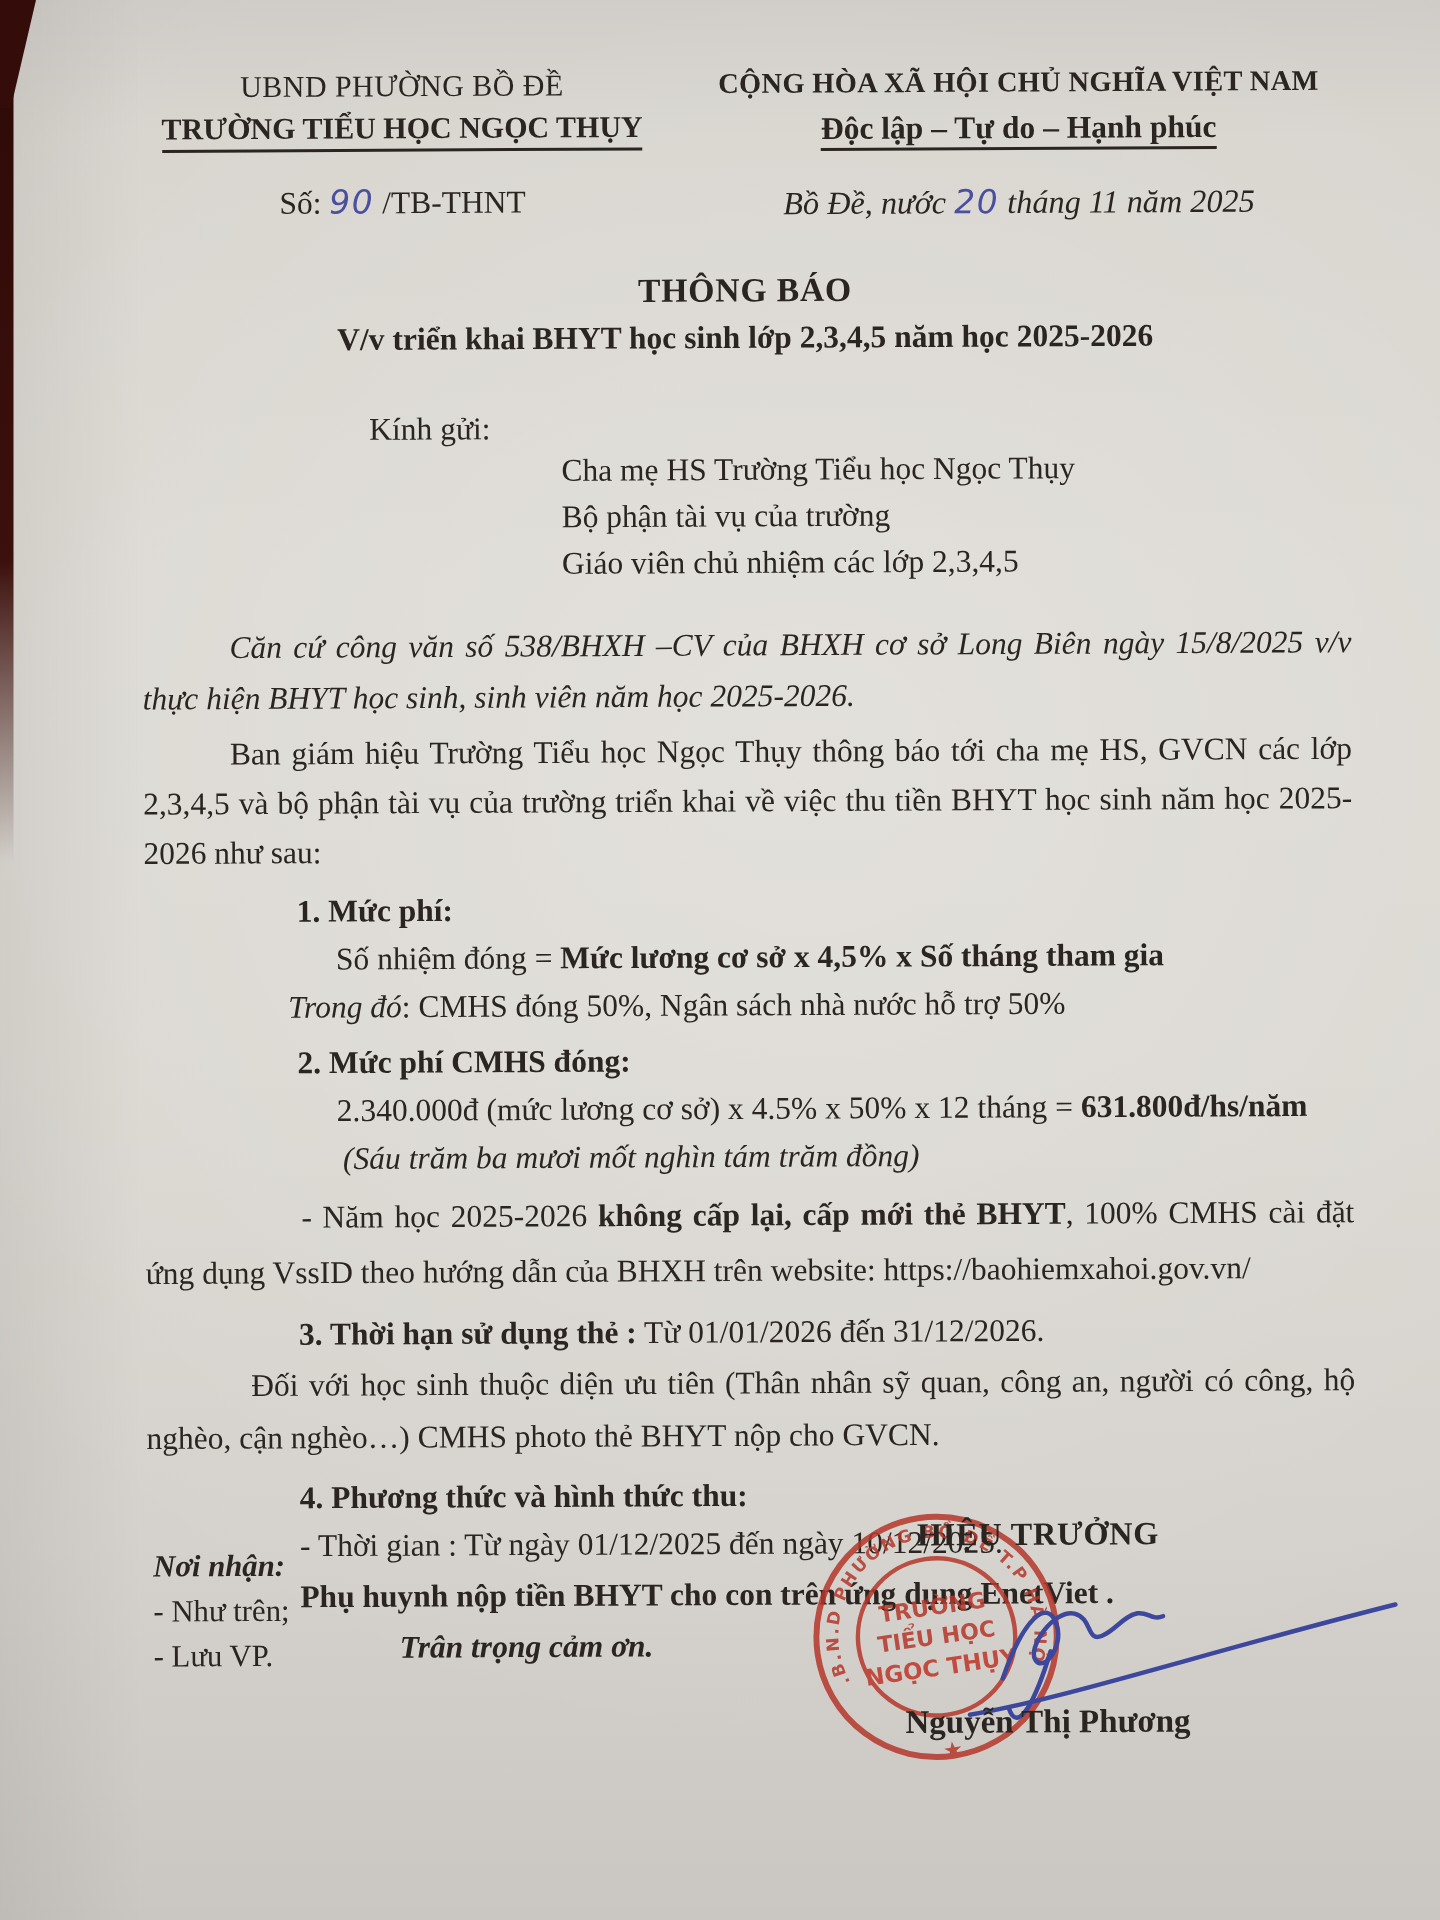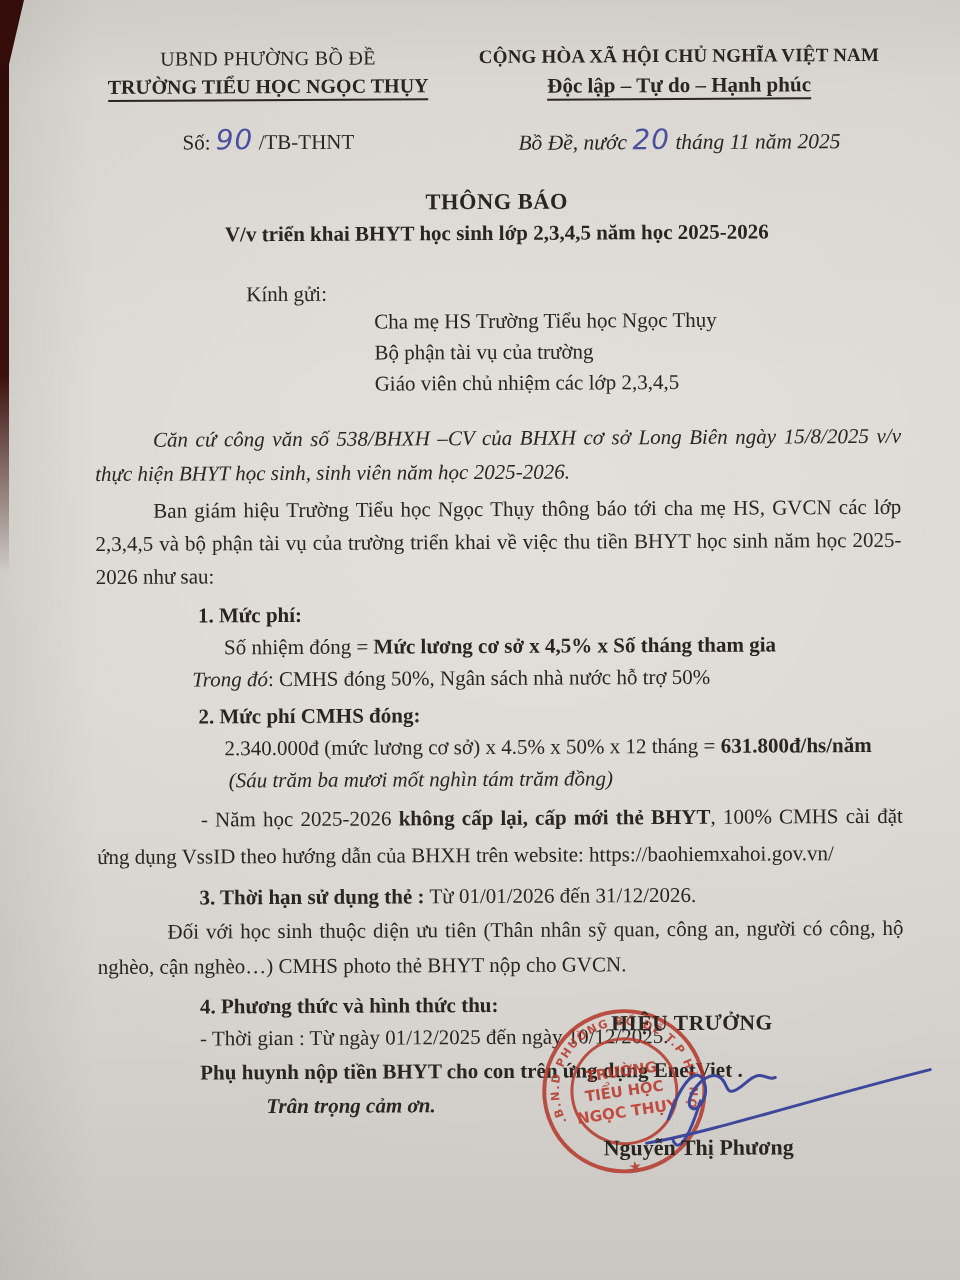--- a/index.html
+++ b/index.html
@@ -32,21 +32,21 @@
     transform:rotate(-0.3deg);
     font-size:21px;
   }
   .hdr{display:flex;justify-content:space-between;align-items:flex-start;}
   .hl{width:350px;text-align:center;}
   .hr{width:440px;text-align:center;}
   .org1{font-size:20px;line-height:26px;letter-spacing:0.3px;}
   .org2{font-size:20px;line-height:30px;font-weight:bold;}
   .org2 .ul{border-bottom:2px solid #2a2520;padding-bottom:2px;}
   .numline{margin-top:22px;font-size:21px;}
-  .hand{color:#4a4f9e;font-family:"DejaVu Sans",sans-serif;font-style:italic;font-size:28px;letter-spacing:1px;}
+  .hand{color:#4a4f9e;font-family:"DejaVu Sans",sans-serif;font-style:italic;font-size:22px;letter-spacing:1px;}
   .nation1{font-size:19px;line-height:26px;font-weight:bold;letter-spacing:0.2px;}
   .nation2{font-size:21px;line-height:32px;font-weight:bold;}
   .nation2 .ul{border-bottom:2px solid #2a2520;padding-bottom:1px;}
   .dateline{margin-top:22px;font-style:italic;font-size:21.5px;}
   .titleblock{text-align:center;margin-top:30px;}
   .t1{font-size:22.5px;font-weight:bold;letter-spacing:0.5px;line-height:30px;}
   .t2{font-size:21px;font-weight:bold;line-height:32px;}
   .salut{margin-top:32px;margin-left:152px;}
   .recips{margin-left:280px;line-height:31px;}
   .cit{margin-top:22px;font-style:italic;text-align:justify;text-indent:58px;line-height:34px;}
@@ -135,20 +135,25 @@
       <span>3. Thời hạn sử dụng thẻ :</span><span style="font-weight:normal;"> Từ 01/01/2026 đến 31/12/2026.</span>
     </div>
     <div class="prio">Đối với học sinh thuộc diện ưu tiên (Thân nhân sỹ quan, công an, người có công, hộ nghèo, cận nghèo…)  CMHS photo thẻ BHYT nộp cho GVCN.</div>
 
     <div class="h-num">4. Phương thức và hình thức thu:</div>
     <div class="sub2" style="margin-left:102px;">- Thời gian : Từ ngày 01/12/2025 đến ngày 10/12/2025.</div>
     <div class="payline">Phụ huynh nộp tiền BHYT cho con trên ứng dụng EnetViet .</div>
     <div class="thanks">Trân trọng cảm ơn.</div>
 
     <div class="footer">
+      <div class="noi">
+        <div class="lbl">Nơi nhận:</div>
+        <div>- Như trên;</div>
+        <div>- Lưu VP.</div>
+      </div>
 
       <svg class="stamp" viewBox="0 0 180 190">
         <g transform="rotate(-8 90 95)">
           <circle cx="90" cy="95" r="81" fill="none" stroke="#b5372b" stroke-width="4"></circle>
           <circle cx="90" cy="95" r="53" fill="none" stroke="#b5372b" stroke-width="3"></circle>
           <defs>
             <path id="ringPath" d="M 28.5 118 A 66 66 0 1 1 151.5 118"></path>
           </defs>
           <text font-family="DejaVu Sans, sans-serif" font-size="11.5" font-weight="bold" fill="#b5372b" letter-spacing="1.5">
             <textPath href="#ringPath" startOffset="50%" text-anchor="middle">U.B.N.D  PHƯỜNG  BỒ  ĐỀ      T.P  HÀ  NỘI</textPath>

